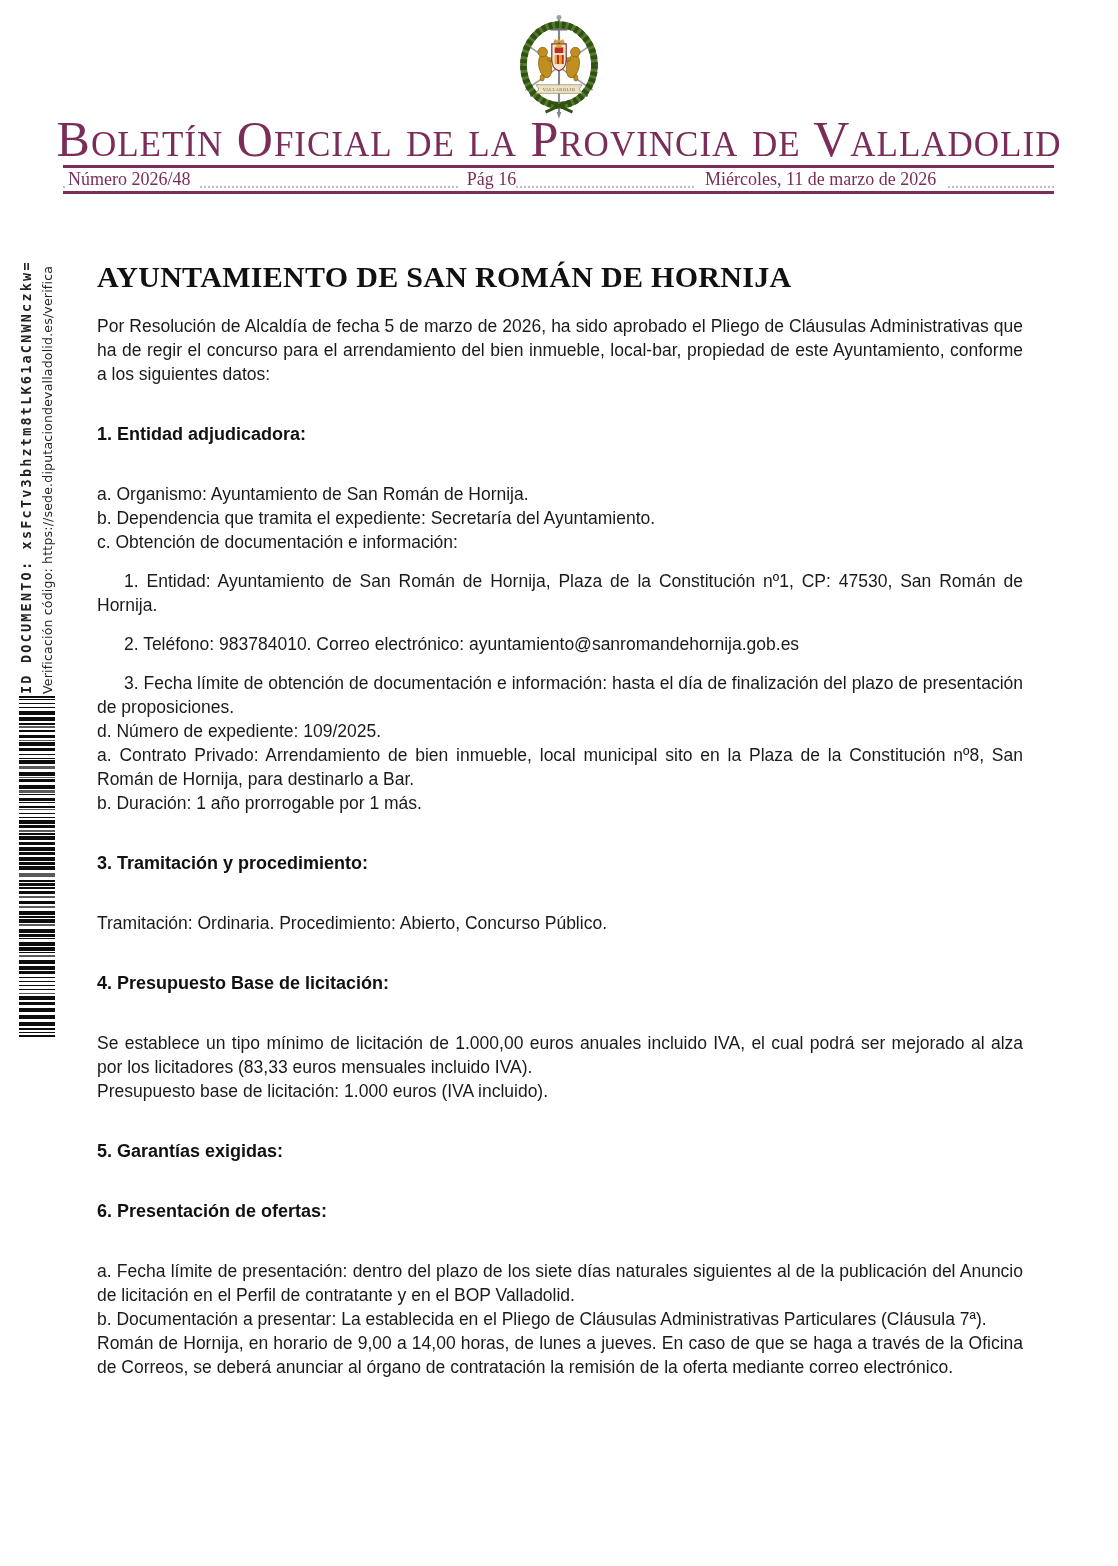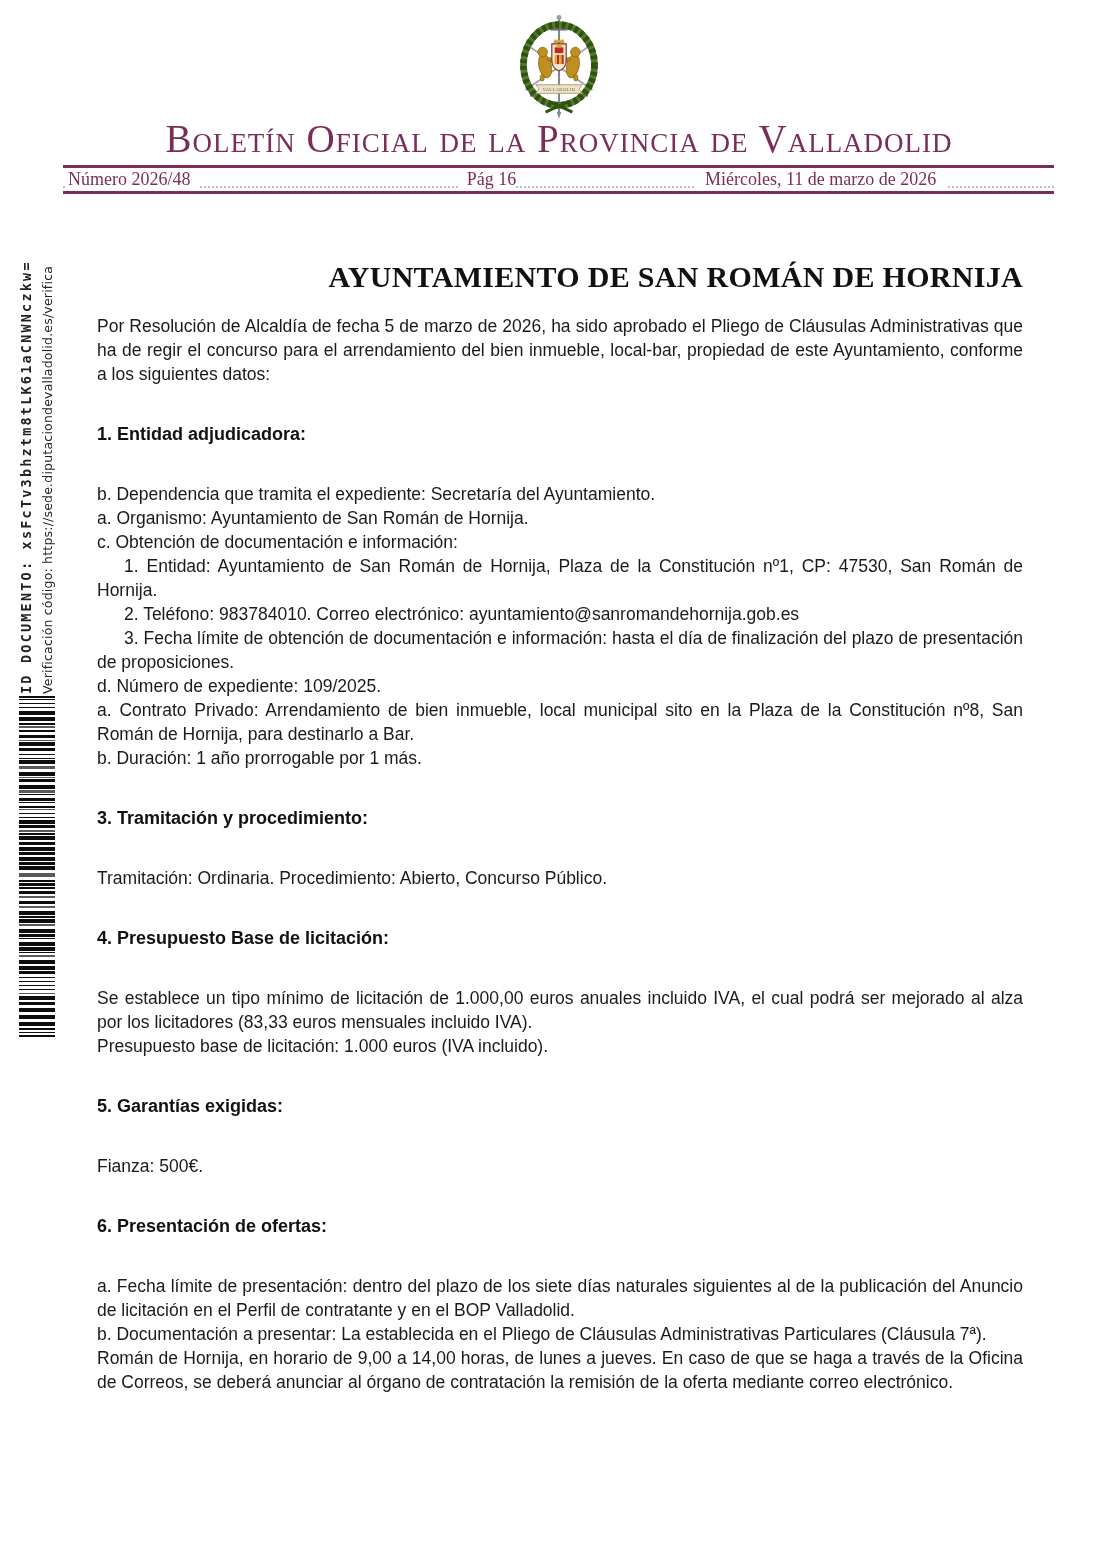--- a/index.html
+++ b/index.html
@@ -29,21 +29,21 @@
     position:absolute; left:19px; top:696px; width:36px; height:345px;
     overflow:hidden;
   }
   .barcode .bar { width:100%; }
 
   
   .emblem { position:absolute; top:10px; left:50%; transform:translateX(-50%); }
   .masthead {
     position:absolute; top:114px; left:0; right:0; text-align:center;
     font-family:"Liberation Serif", serif; font-variant:small-caps;
-    font-size:39px; line-height:50px; letter-spacing:1px; font-weight:normal;
+    font-size:50px; line-height:50px; letter-spacing:1px; font-weight:normal;
   }
   .rule { position:absolute; left:63px; right:64px; height:3px; }
   .rule-top { top:165px; }
   .rule-bottom { top:191px; }
   .meta-dots {
     position:absolute; top:186px; left:63px; right:64px; height:0;
     border-top:2px dotted #c9b9c4;
   }
   .meta-row {
     position:absolute; top:168px; left:68px; right:66px; height:31px;
@@ -56,32 +56,32 @@
 
   
   .content { position:absolute; top:236px; left:97px; width:926px; }
   .sec-title {
     margin:0; font-family:"Liberation Serif", serif; font-weight:normal;
     font-size:33px; line-height:42px; text-align:center; color:#111;
     letter-spacing:0.5px;
   }
   .org-title {
     margin:24px 0 0; font-family:"Liberation Serif", serif; font-weight:bold;
-    font-size:30px; line-height:34px; text-align:right; color:#111;
+    font-size:30px; line-height:34px; text-align:left; color:#111;
     letter-spacing:0.3px;
   }
   .content p {
     margin:0; font-size:17.5px; line-height:24px; text-align:justify;
   }
   .content p.intro { margin-top:20px; }
   .content h3 {
     margin:36px 0; font-size:18px; line-height:24px; font-weight:bold; color:#111;
     text-align:left;
   }
-  .content p.indent { text-indent:27px; }
+  .content p.indent { text-indent:27px;margin-top:15px; }
 </style>
 </head>
 <body>
 
 <div class="page">
 
   <aside>
     <div class="vtext vid">ID DOCUMENTO: xsFcTv3bhztm8tLK61aCNWNczkw=</div>
     <div class="vtext vver">Verificación código: https://sede.diputaciondevalladolid.es/verifica</div>
     <div class="barcode" id="barcode">
@@ -219,36 +219,35 @@
       <span class="meta-page">Pág 16</span>
     </div>
     <div class="rule rule-bottom" style="background: rgb(123, 45, 90);"></div>
   </header>
 
   <main class="content">
     <h2 class="org-title">AYUNTAMIENTO DE SAN ROMÁN DE HORNIJA</h2>
     <p class="intro">Por Resolución de Alcaldía de fecha 5 de marzo de 2026, ha sido aprobado el Pliego de Cláusulas Administrativas que ha de regir el concurso para el arrendamiento del bien inmueble, local-bar, propiedad de este Ayuntamiento, conforme a los siguientes datos:</p>
     <div id="sections">
         <h3>1. Entidad adjudicadora:</h3>
+        <p>a. Organismo: Ayuntamiento de San Román de Hornija.</p>
         <p>b. Dependencia que tramita el expediente: Secretaría del Ayuntamiento.</p>
-        <p>a. Organismo: Ayuntamiento de San Román de Hornija.</p>
         <p>c. Obtención de documentación e información:</p>
         <p class="indent">1. Entidad: Ayuntamiento de San Román de Hornija, Plaza de la Constitución nº1, CP: 47530, San Román de Hornija.</p>
         <p class="indent">2. Teléfono: 983784010. Correo electrónico: ayuntamiento@sanromandehornija.gob.es</p>
         <p class="indent">3. Fecha límite de obtención de documentación e información: hasta el día de finalización del plazo de presentación de proposiciones.</p>
         <p>d. Número de expediente: 109/2025.</p>
         <p>a. Contrato Privado: Arrendamiento de bien inmueble, local municipal sito en la Plaza de la Constitución nº8, San Román de Hornija, para destinarlo a Bar.</p>
         <p>b. Duración: 1 año prorrogable por 1 más.</p>
         <h3>3. Tramitación y procedimiento:</h3>
         <p>Tramitación: Ordinaria. Procedimiento: Abierto, Concurso Público.</p>
         <h3>4. Presupuesto Base de licitación:</h3>
         <p>Se establece un tipo mínimo de licitación de 1.000,00 euros anuales incluido IVA, el cual podrá ser mejorado al alza por los licitadores (83,33 euros mensuales incluido IVA).</p>
         <p>Presupuesto base de licitación: 1.000 euros (IVA incluido).</p>
         <h3>5. Garantías exigidas:</h3>
-        <p>Fianza: 500€.</p>
         <h3>6. Presentación de ofertas:</h3>
         <p>a. Fecha límite de presentación: dentro del plazo de los siete días naturales siguientes al de la publicación del Anuncio de licitación en el Perfil de contratante y en el BOP Valladolid.</p>
         <p>b. Documentación a presentar: La establecida en el Pliego de Cláusulas Administrativas Particulares (Cláusula 7ª).</p>
         <p>Román de Hornija, en horario de 9,00 a 14,00 horas, de lunes a jueves. En caso de que se haga a través de la Oficina de Correos, se deberá anunciar al órgano de contratación la remisión de la oferta mediante correo electrónico.</p>
       </div>
   </main>
 
 </div>
 
 </body></html>

